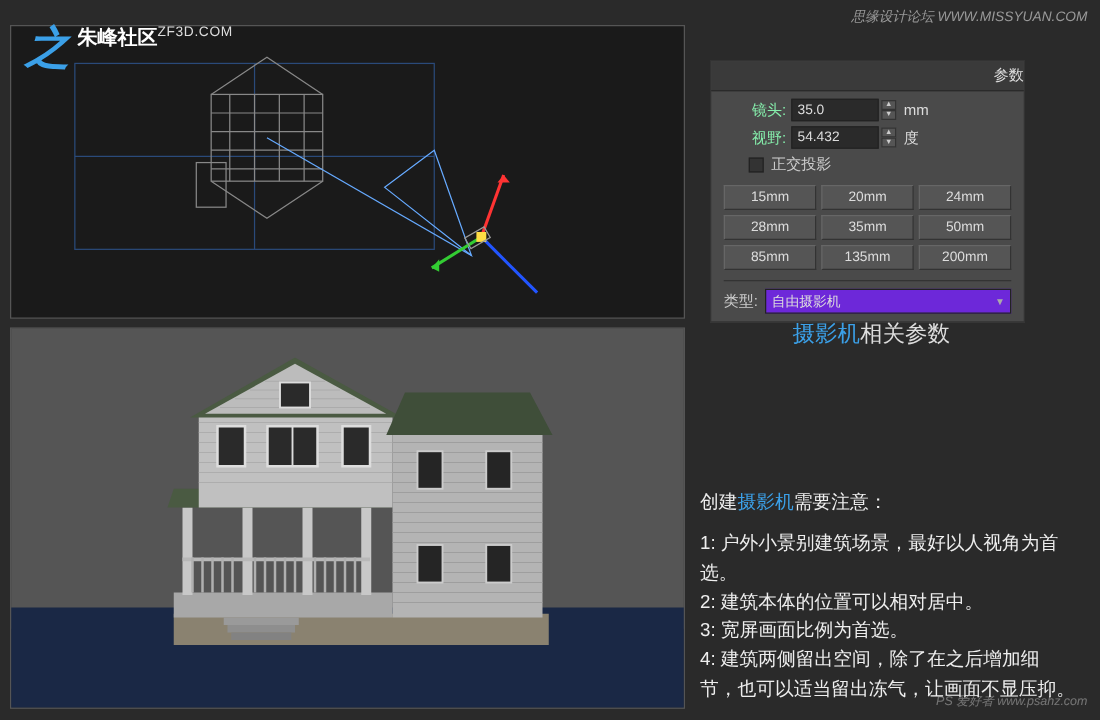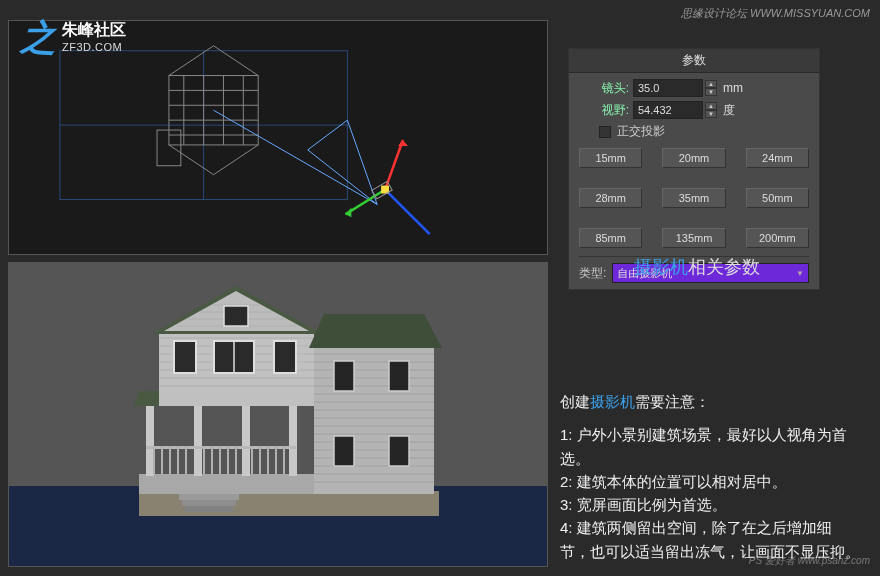--- a/index.html
+++ b/index.html
@@ -23,21 +23,21 @@
 .logo-z {
   color: #3ba0e8;
   font-size: 36px;
   font-weight: bold;
   font-style: italic;
   margin-right: 6px;
   line-height: 1;
 }
 .logo-text {
   display: flex;
-  flex-direction: column;
+  flex-direction: row;
 }
 .logo-cn { color: #fff; font-size: 16px; font-weight: bold; }
 .logo-url { color: #ddd; font-size: 11px; letter-spacing: 0.5px; }
 
 .top-right-watermark {
   position: absolute;
   top: 6px;
   right: 10px;
   font-size: 11px;
   color: #999;
@@ -80,21 +80,21 @@
   position: absolute;
   top: 48px;
   right: 60px;
   width: 252px;
   background: #4a4a4a;
   border: 1px solid #333;
   font-size: 12px;
 }
 .params-title {
   background: #3a3a3a;
-  text-align: center;
+  text-align: right;
   padding: 3px 0;
   color: #ddd;
   border-bottom: 1px solid #2a2a2a;
 }
 .params-body { padding: 6px 10px; }
 .param-row {
   display: flex;
   align-items: center;
   margin-bottom: 4px;
   justify-content: flex-start;
@@ -136,21 +136,21 @@
   width: 12px;
   height: 12px;
   background: #333;
   border: 1px solid #222;
   margin-right: 6px;
 }
 .section-label { color: #ddd; margin-bottom: 4px; margin-top: 4px; }
 .preset-grid {
   display: grid;
   grid-template-columns: repeat(3, 1fr);
-  gap: 20px;
+  gap: 4px;
   margin-bottom: 8px;
 }
 .preset-btn {
   background: #555;
   border: 1px solid #333;
   border-top-color: #666;
   border-left-color: #666;
   color: #ddd;
   padding: 3px 0;
   text-align: center;

